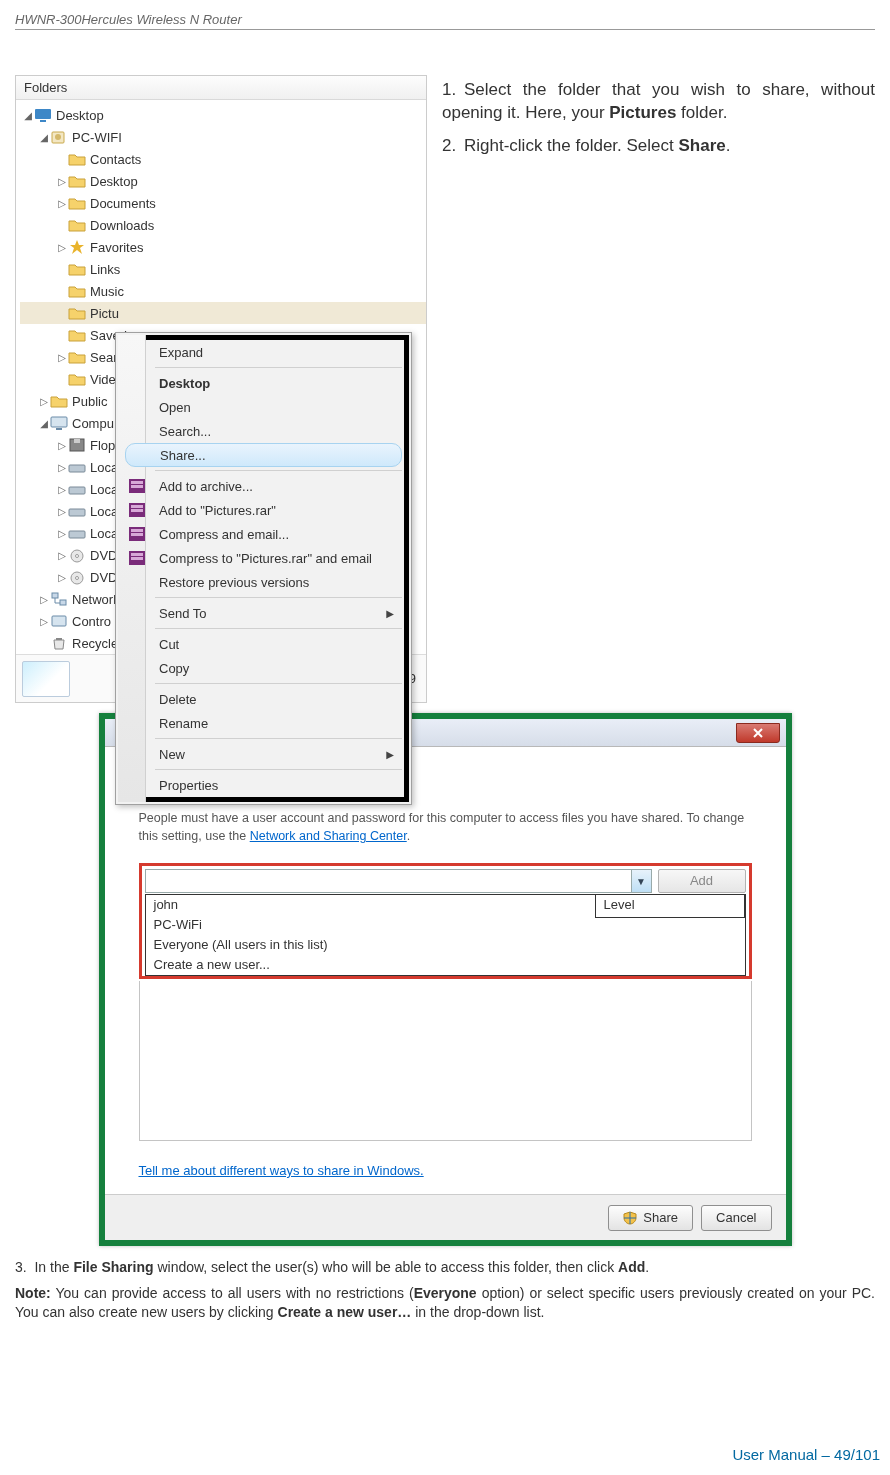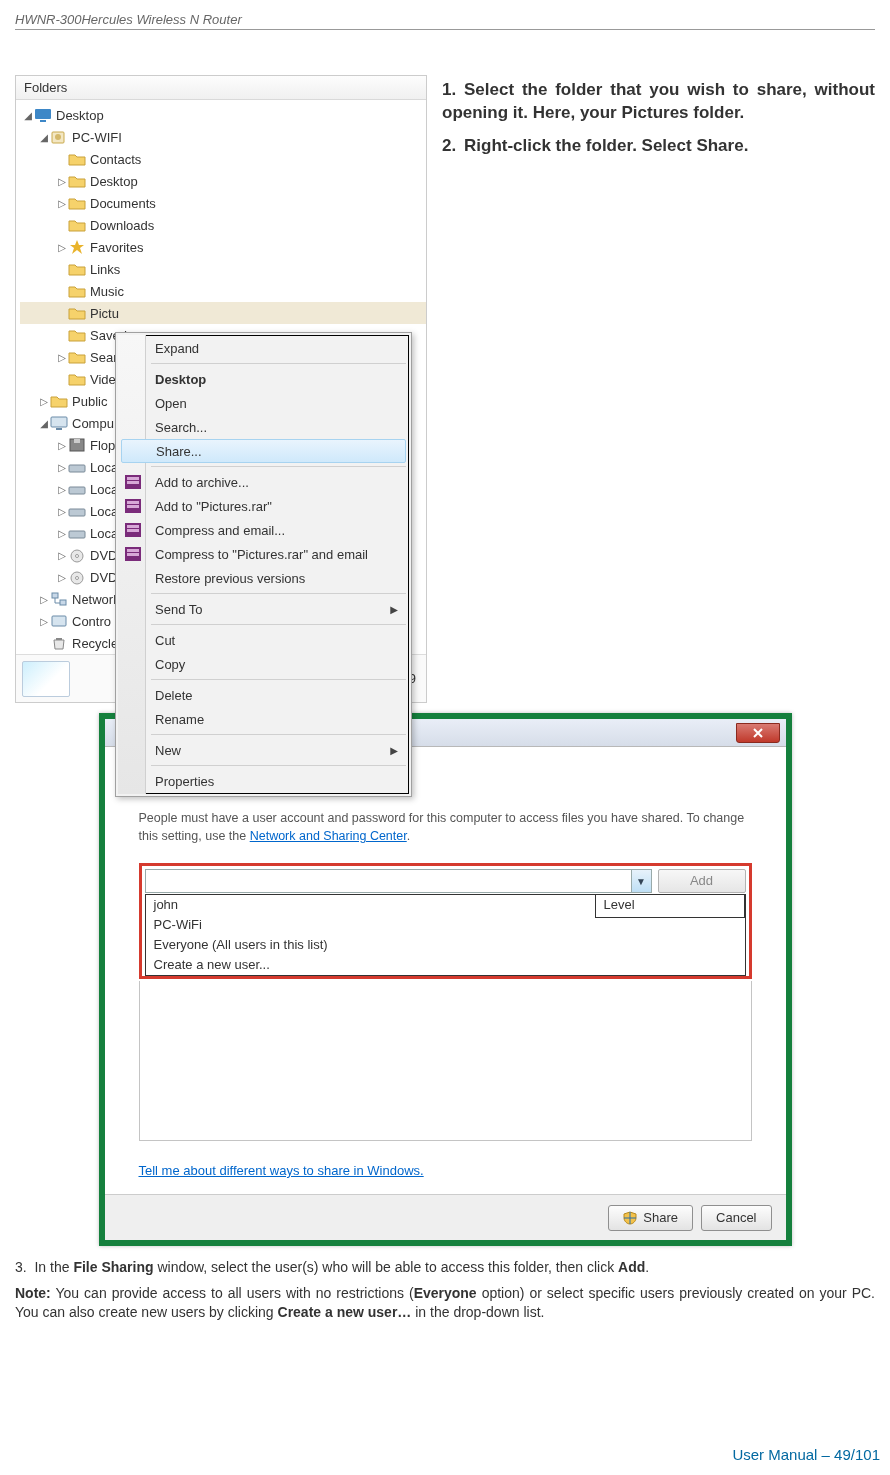--- a/index.html
+++ b/index.html
@@ -82,49 +82,49 @@
       top: 332px;
       width: 297px;
       background: #f2f2f2;
       border: 1px solid #a0a0a0;
       box-shadow: 2px 2px 6px rgba(0,0,0,.25);
       font-family: 'Segoe UI', Tahoma, sans-serif;
       font-size: 13px;
       padding: 2px;
     }
     .ctx-inner {
-      border: 1px solid #000000;
+      border: 5px solid #000000;
       background: #f2f2f2;
     }
     .ctx-strip {
       position: absolute; left: 2px; top: 2px; bottom: 2px;
       width: 28px; background: linear-gradient(#f7f7f7,#e6e6e6);
       border-right: 1px solid #d0d0d0;
     }
     .ctx-item {
       height: 24px; display: flex; align-items: center; padding-left: 36px;
       position: relative;
     }
-    .ctx-item.hl { background: linear-gradient(#e9f4fd,#cfe9fb); border: 1px solid #a7d3f0; border-radius: 2px; margin: 0 2px; padding-left: 34px; }
+    .ctx-item.hl { background: linear-gradient(#e9f4fd,#cfe9fb); border: 1px solid #a7d3f0; border-radius: 10px; margin: 0 2px; padding-left: 34px; }
     .ctx-sep { height: 1px; background: #d0d0d0; margin: 3px 2px 3px 32px; }
     .ctx-sub { position: absolute; right: 10px; font-size: 10px; color: #444; }
     .ctx-ico {
       position: absolute; left: 6px; width: 16px; height: 16px;
       display: flex; align-items: center; justify-content: center;
     }
     .rar { width:16px; height:14px; }
     
     .instructions {
       flex: 1;
       font-size: 17px;
       line-height: 1.35;
       padding-top: 4px;
     }
     .instructions ol { list-style: none; }
-    .instructions li { margin-bottom: 10px; text-align: justify; font-weight: bold; }
+    .instructions li { margin-bottom: 10px; text-align: justify; }
     .num { display: inline-block; width: 22px; }
     
     .dialog-wrap { text-align: center; margin-top: 4px; }
     .fs-dialog {
       display: inline-block;
       width: 693px;
       border: 6px solid #15803d;
       font-family: 'Segoe UI', Tahoma, sans-serif;
       font-size: 13px;
       text-align: left;

